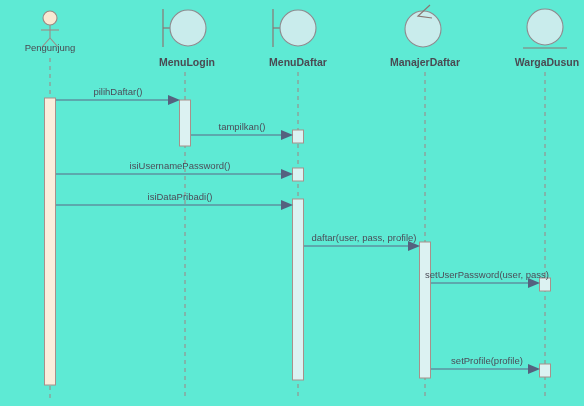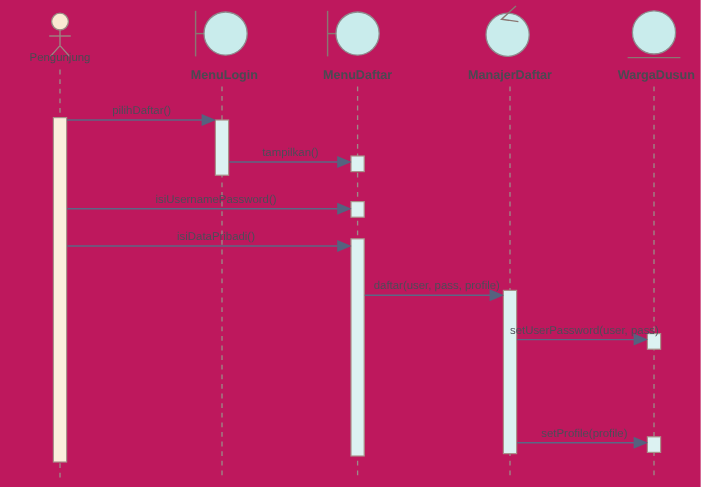--- a/index.html
+++ b/index.html
@@ -9,21 +9,21 @@
     background: #ffffff;
   }
   body {
     font-family: "Liberation Sans", sans-serif;
     -webkit-font-smoothing: antialiased;
   }
   #diagram-root {
     position: relative;
     width: 584px;
     height: 406px;
-    background: #be185d;
+    background: #5eead4;
     overflow: hidden;
   }
   #diagram-svg {
     position: absolute;
     left: 0;
     top: 0;
     width: 584px;
     height: 406px;
   }
   .participant-name {

